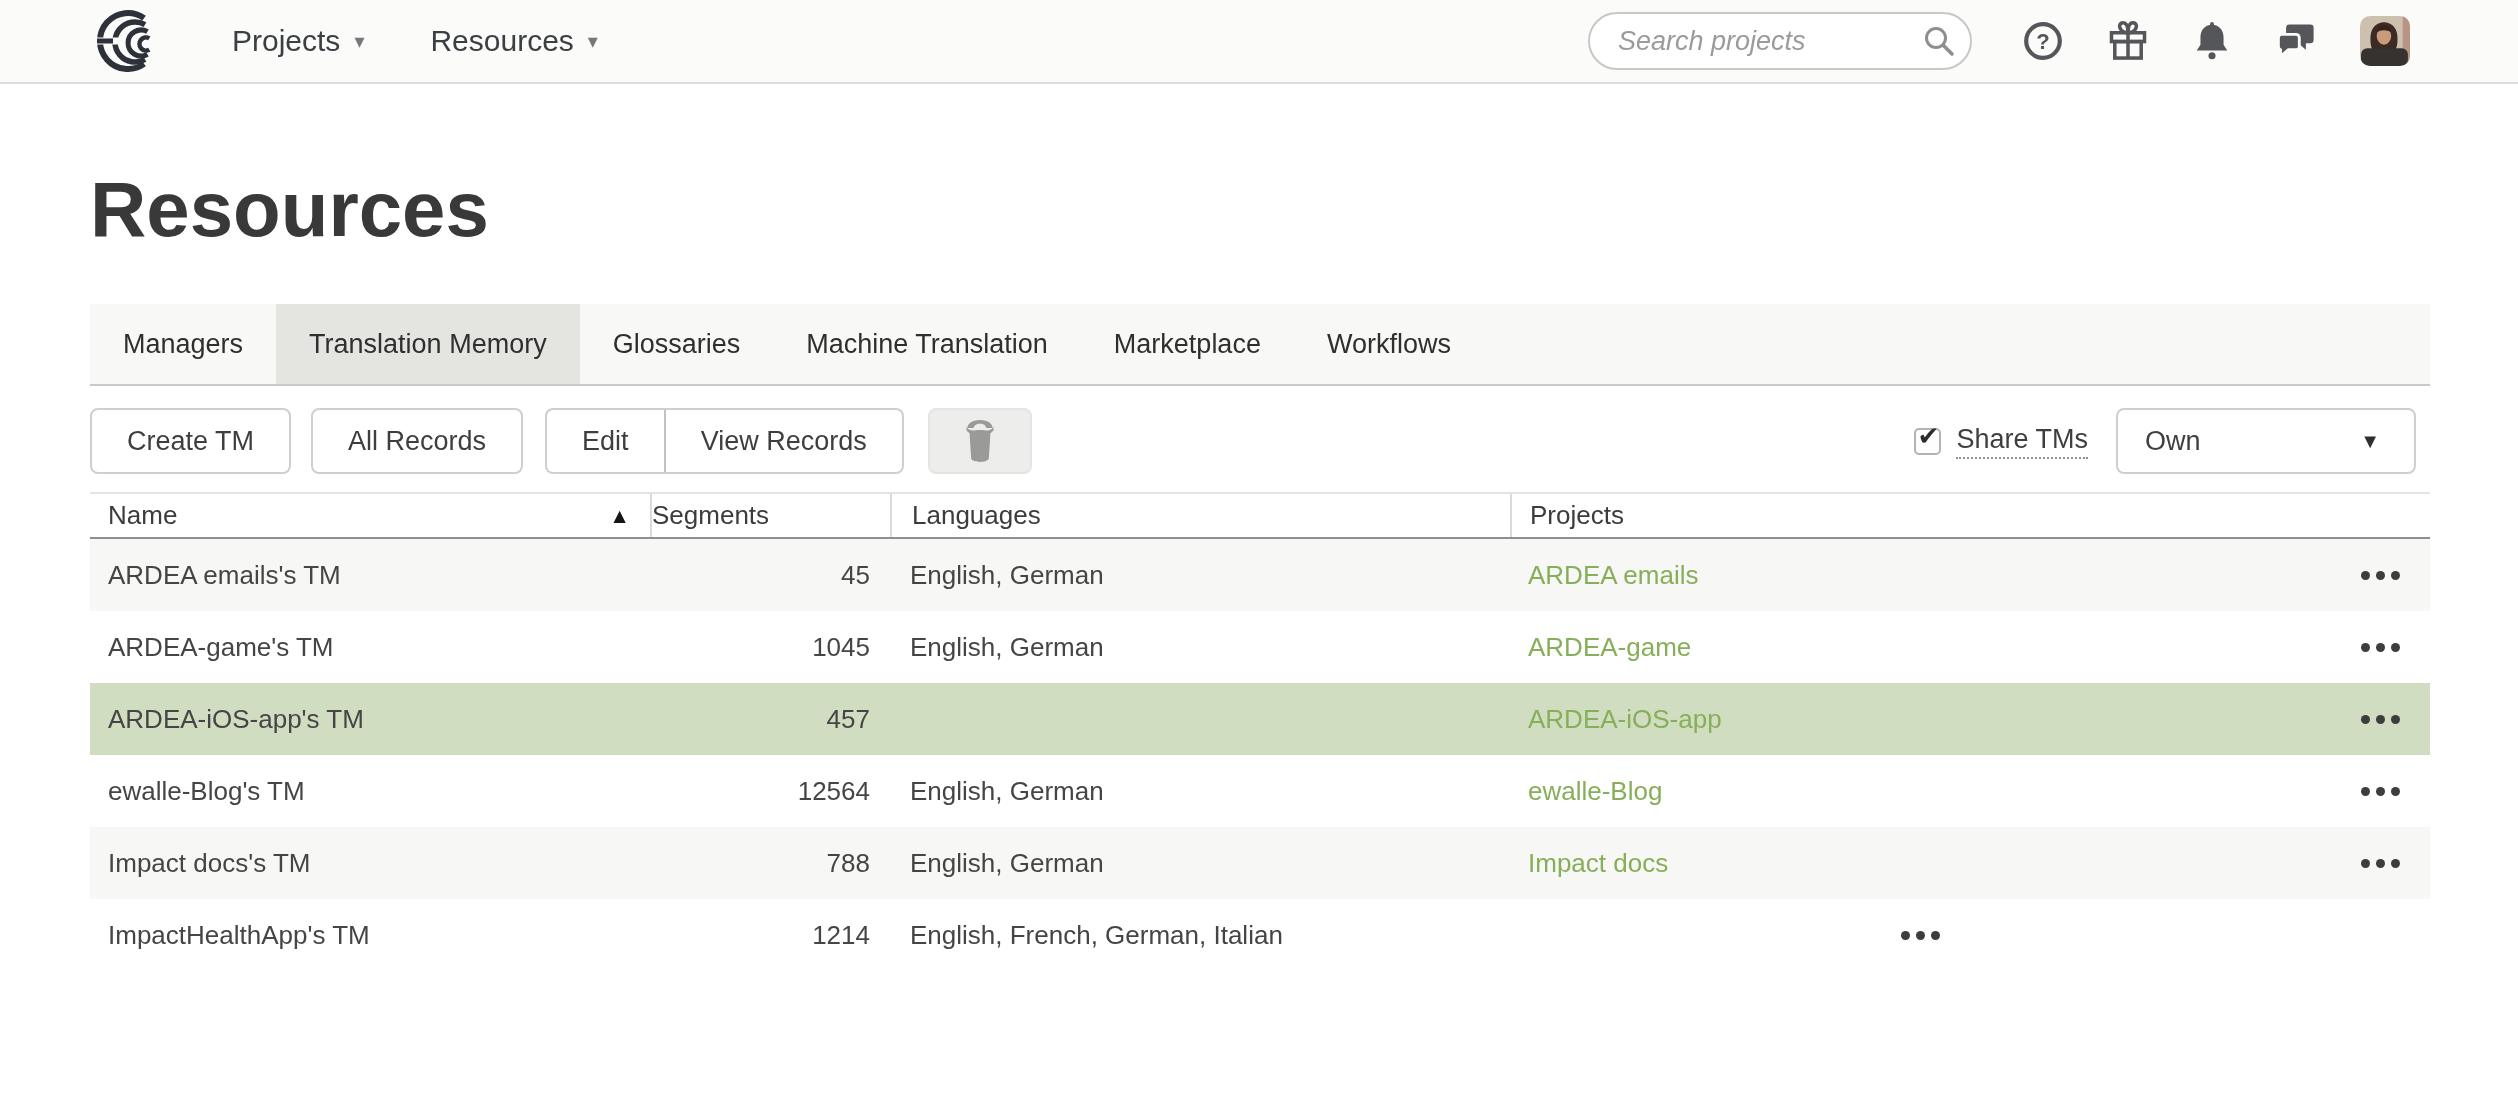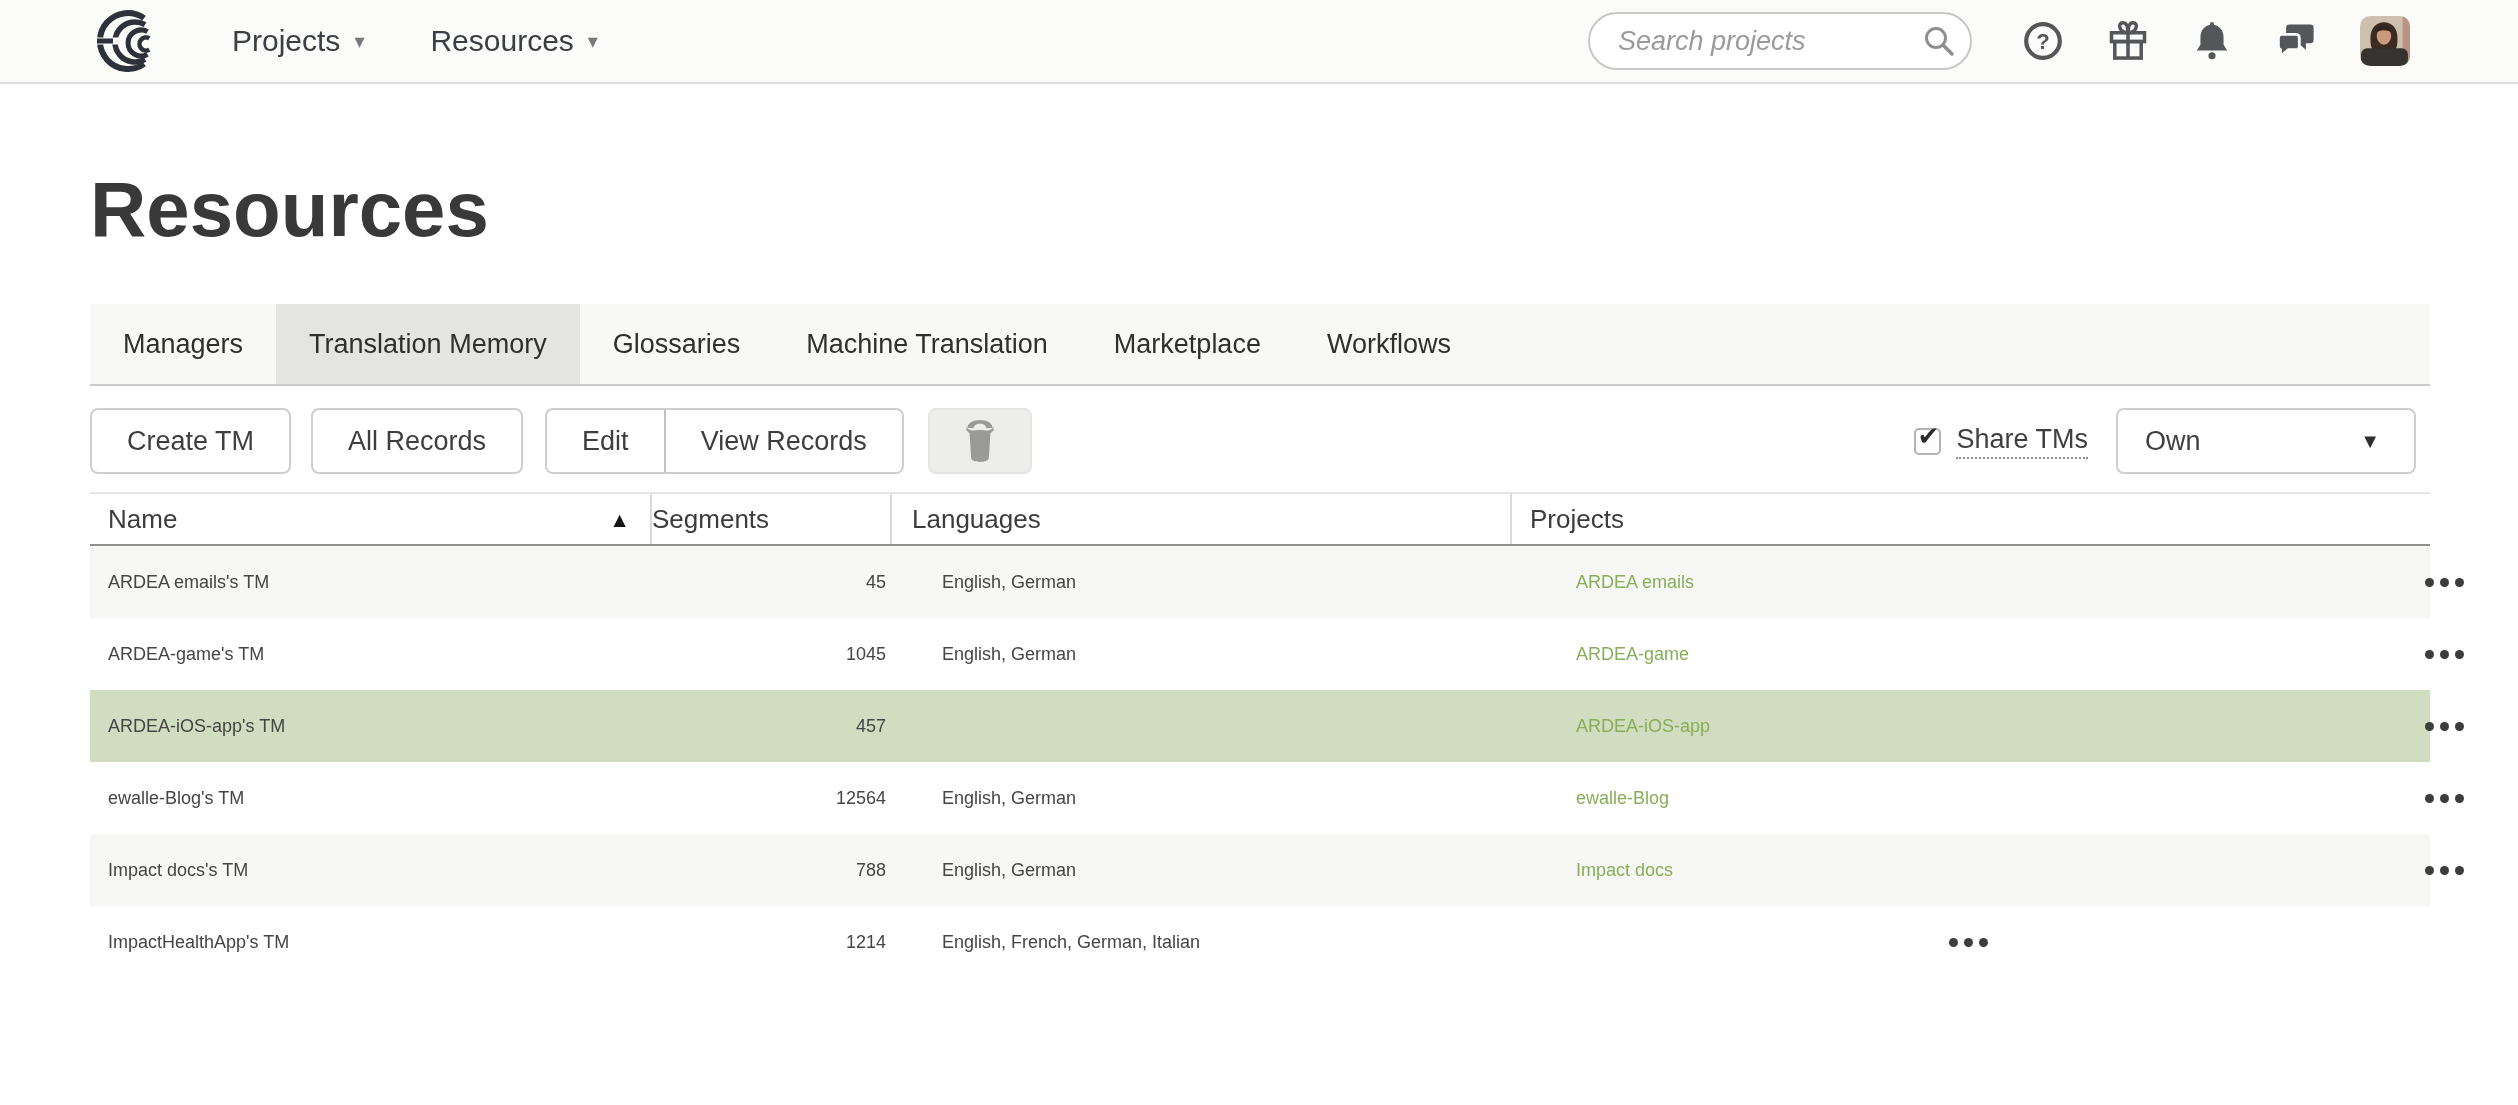--- a/index.html
+++ b/index.html
@@ -58,30 +58,30 @@
   .checkbox .check{display:none;position:absolute;left:1px;top:-9px;font-size:26px;color:#2b2b2b;}
   .checkbox.checked .check{display:block;}
   .share-label{font-size:27px;color:#3f3f3f;border-bottom:2px dotted #8f8f8f;padding-bottom:2px;}
   .select{width:300px;height:66px;border:2px solid #cfcfcd;border-radius:8px;background:#fff;
        display:flex;align-items:center;justify-content:space-between;
        padding:0 34px 0 27px;font-size:27px;color:#3f3f3f;cursor:pointer;margin-right:14px;}
   .sel-caret{font-size:20px;color:#2e2e2e;}
 
   
   .tmtable{margin-top:18px;width:2340px;}
-  .thead{display:grid;grid-template-columns:560px 240px 620px 920px;height:54px;
+  .thead{display:grid;grid-template-columns:560px 240px 620px 920px;height:47px;
        border-top:2px solid #e4e4e2;border-bottom:2px solid #8f8f8d;background:#fff;}
   .th{display:flex;align-items:center;font-size:26px;color:#3c3c3c;cursor:pointer;}
   .th-name{padding:0 20px 0 18px;justify-content:space-between;}
   .th-seg{justify-content:flex-start;border-left:2px solid #dadad8;}
   .th-lang{padding-left:20px;border-left:2px solid #dadad8;}
   .th-proj{padding-left:18px;border-left:2px solid #dadad8;}
   .sort{font-size:21px;color:#151515;line-height:1;}
   .row{display:grid;grid-template-columns:560px 240px 620px 820px 100px;height:72px;
-       align-items:center;font-size:18px;color:#454545;gap:16px;}
+       align-items:center;font-size:26px;color:#454545;}
   .row.alt{background:var(--row-alt);}
   .row.highlight{background:var(--row-highlight);}
   .cell-name{padding-left:18px;}
   .cell-seg{text-align:right;padding-right:20px;}
   .cell-lang{padding-left:20px;}
   .cell-proj{padding-left:18px;}
   .cell-actions{display:flex;justify-content:center;}
   .link{color:var(--link-green);text-decoration:none;cursor:pointer;}
   .dots{display:flex;gap:6px;padding:8px;cursor:pointer;}
   .dots i{width:9px;height:9px;border-radius:50%;background:#3d3d3d;display:block;}

